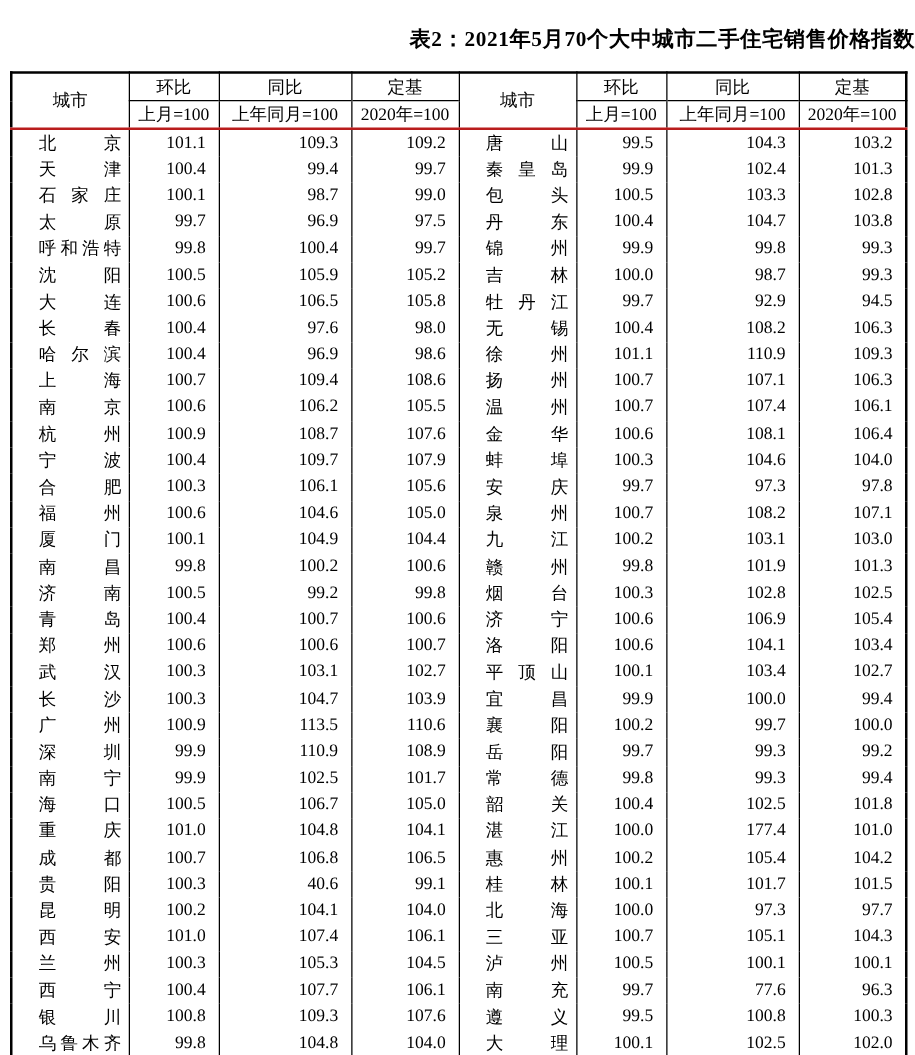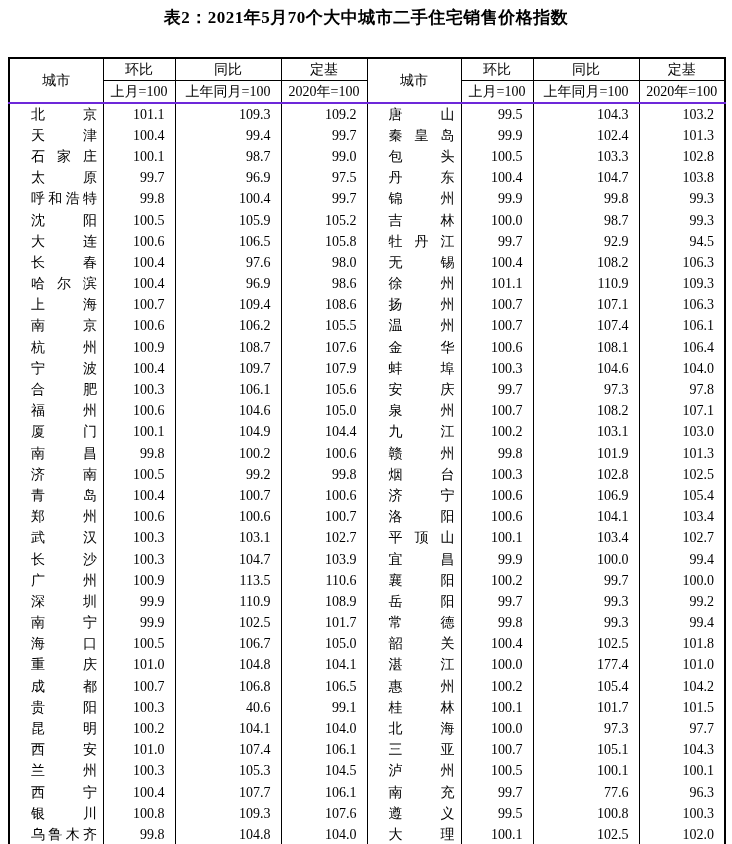--- a/index.html
+++ b/index.html
@@ -11,22 +11,22 @@
     position: relative;
     width: 732px;
     height: 844px;
     background: #ffffff;
     font-family: "Liberation Serif", "DejaVu Serif", serif;
     color: #000000;
     overflow: hidden;
   }
   .title {
     margin: 0;
-    padding-top: 6px;
-    text-align: center;
+    padding-top: 20px;
+    text-align: right;
     font-size: 17px;
     font-weight: bold;
     letter-spacing: 0.5px;
   }
   table.price-table {
     position: absolute;
     left: 8px;
     top: 57px;
     width: 716px;
     border-collapse: collapse;
@@ -44,21 +44,21 @@
   table.price-table col.c-base2 { width: 86px; }
 
   thead th {
     font-weight: normal;
     text-align: center;
     border-left: 1px solid #000000;
     border-right: 1px solid #000000;
     height: 21px;
     padding: 0;
   }
-  thead { border-bottom: 2px solid #6d28d9; font-family: Liberation Serif, serif; }
+  thead { border-bottom: 2px solid #b91c1c; font-family: Liberation Serif, serif; }
   thead tr.sub th { border-top: 1px solid #000000; }
 
   tbody td {
     border-left: 1px solid #000000;
     border-right: 1px solid #000000;
     border-top: none;
     border-bottom: none;
     height: 21.2px;
     padding: 0;
     vertical-align: middle;

